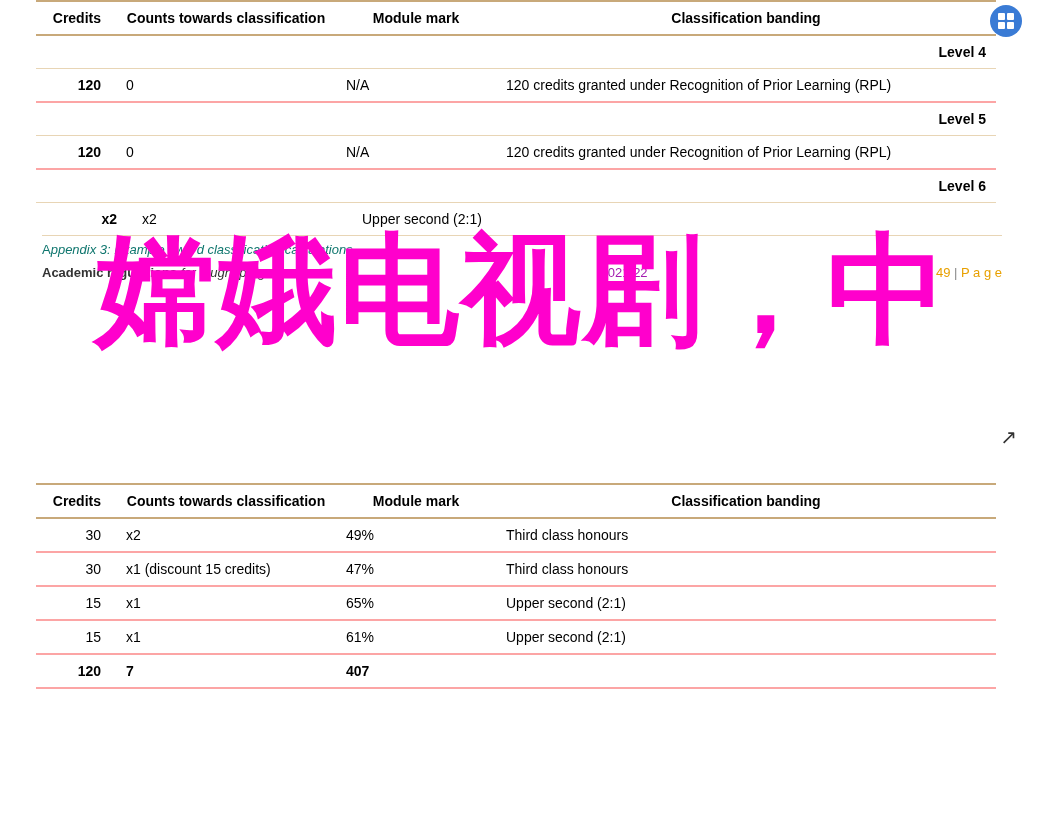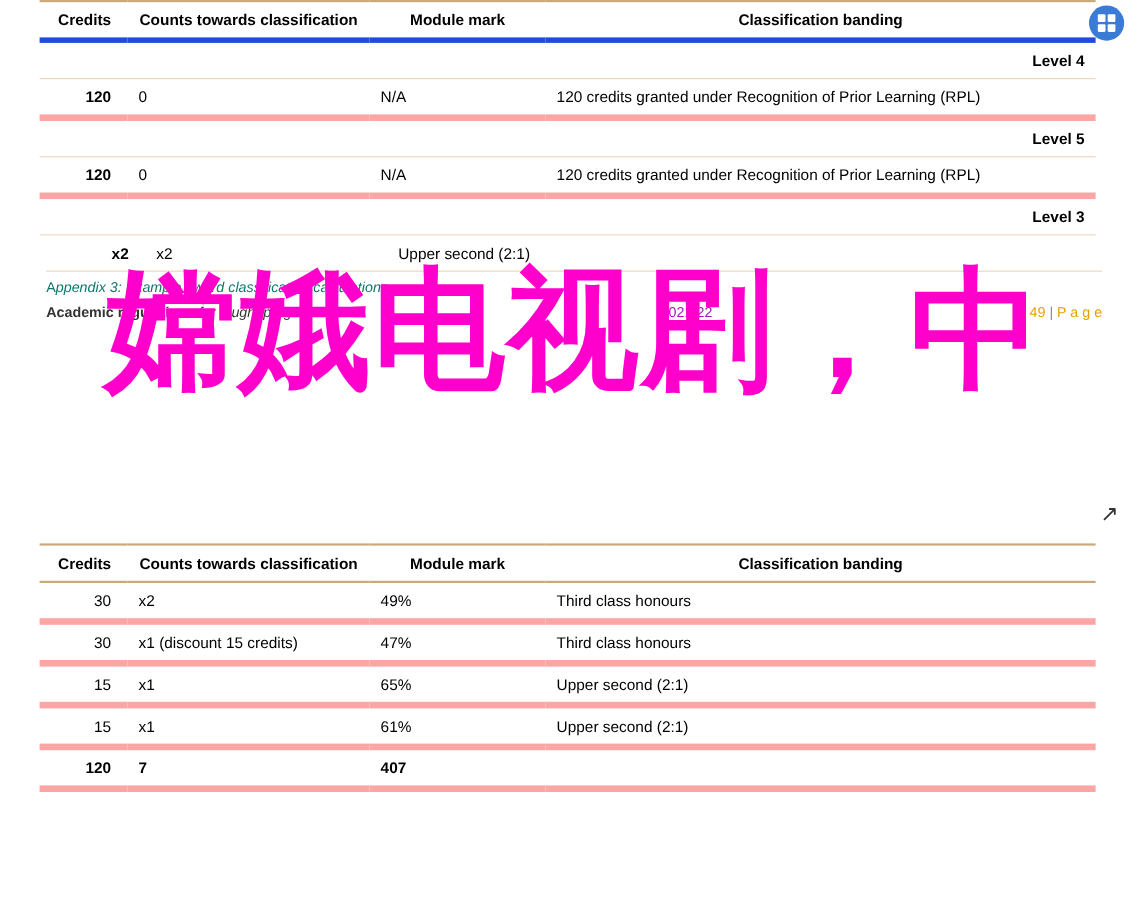--- a/index.html
+++ b/index.html
@@ -71,31 +71,31 @@
     th:nth-child(3), td:nth-child(3) {
       width: 160px;
     }
 
     th:nth-child(4), td:nth-child(4) {
       width: auto;
     }
 
     tbody tr td {
       padding: 8px 10px;
-      border-bottom: 6px solid #fca5a5;
+      border-bottom: 2px solid #fca5a5;
       vertical-align: top;
       font-size: 14px;
     }
 
     .level-row td {
       font-weight: bold;
       font-size: 14px;
       padding: 8px 10px;
       border-bottom: 1px solid #e8d5b5;
-      border-top: 5px solid #1d4ed8;
+      border-top: 2px solid #1d4ed8;
     }
 
     .data-row td:first-child {
       font-weight: bold;
     }
 
     
     .overlay-container {
       position: relative;
       width: 1044px;
@@ -231,21 +231,21 @@
           <td colspan="4">Level 5</td>
         </tr>
         <tr class="data-row">
           <td>120</td>
           <td>0</td>
           <td>N/A</td>
           <td>120 credits granted under Recognition of Prior Learning (RPL)</td>
         </tr>
 
         <tr class="level-row">
-          <td colspan="4">Level 3</td>
+          <td colspan="4">Level 6</td>
         </tr>
       </tbody>
     </table>
   </div>
 
   <div class="overlay-container">
 
     <div style="width:960px; margin:0 auto; border-bottom:1px solid #e8d5b5; padding:8px 10px; display:flex; font-size:14px;">
       <div style="width:80px; text-align:right; padding-right:15px; font-weight:bold;">x2</div>
       <div style="width:220px; padding: 0 10px;">x2</div>

